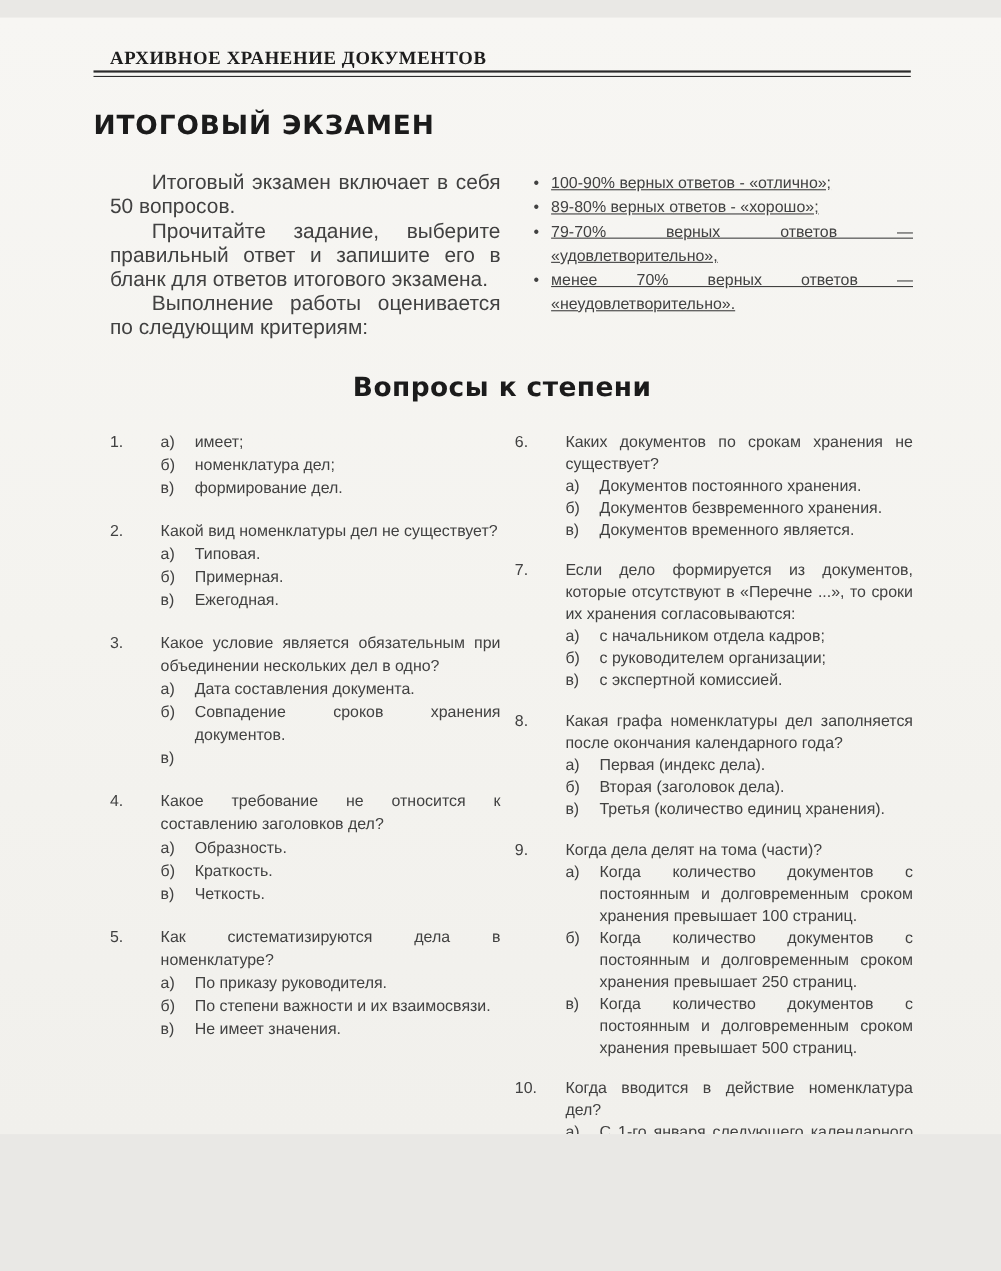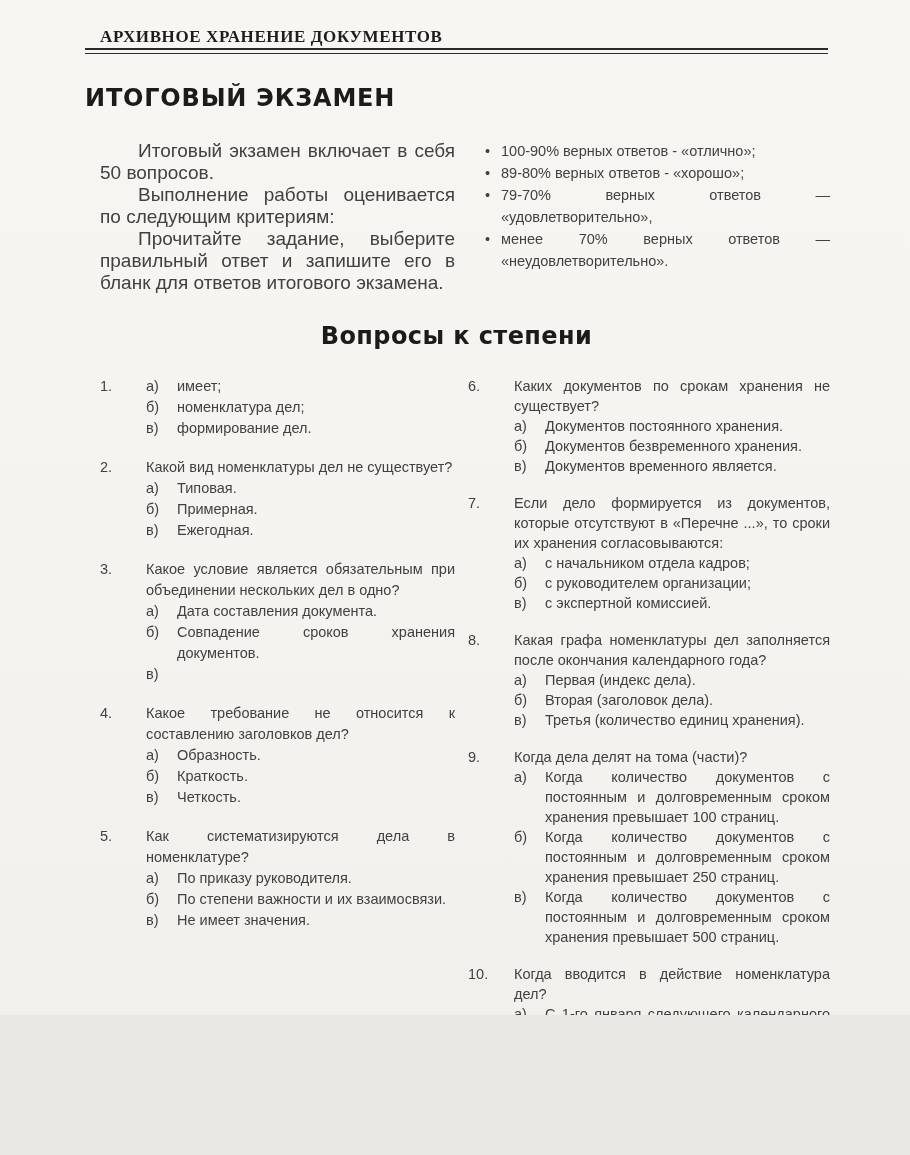--- a/index.html
+++ b/index.html
@@ -4,21 +4,21 @@
 <style>
   * { box-sizing: border-box; }
   html,body { margin:0; padding:0; }
   body {
     background:#e9e8e5;
     font-family:"Liberation Sans", sans-serif;
   }
   .page {
     position:relative;
     width:910px; height:1015px;
-    margin:0 auto;
+    margin:16px auto;
     background:linear-gradient(180deg,#f7f6f3 0%, #f4f3ef 55%, #f1f0ec 100%);
     color:#414141;
     overflow:hidden;
   }
 
   
   .header-title {
     position:absolute; top:27px; left:100px;
     font-family:"Liberation Serif", serif;
     font-weight:bold; font-size:17px; letter-spacing:0.6px;
@@ -61,21 +61,21 @@
   }
   .criteria-col { width:362px; margin-left:auto; }
   .criteria-item { display:flex; }
   .criteria-bullet {
     width:33px; padding-left:17px; flex-shrink:0;
     font-size:14.5px; line-height:22px;
   }
   .criteria-text {
     flex:1;
     font-size:14.5px; line-height:22px;
-    text-align:justify; text-align-last:left;
+    text-align:justify; text-align-last:left;text-decoration:underline;
   }
 
   
   .questions-row {
     position:absolute; top:376px; left:100px; right:80px;
     display:flex;
   }
   .q-col-left  { width:355px; }
   .q-col-right { width:362px; margin-left:auto; }
   .q { display:flex; margin-bottom:18px; }
@@ -137,22 +137,22 @@
 <div class="page">
 
   <div class="header-title">АРХИВНОЕ ХРАНЕНИЕ ДОКУМЕНТОВ</div>
   <div class="header-rule"></div>
 
   <div class="main-title">ИТОГОВЫЙ ЭКЗАМЕН</div>
 
   <div class="intro-row">
     <div class="intro-col">
       <p>Итоговый экзамен включает в себя 50 вопросов.</p>
+      <p>Прочитайте задание, выберите правильный ответ и запишите его в бланк для ответов итогового экзамена.</p>
       <p>Выполнение работы оценивается по следующим критериям:</p>
-      <p>Прочитайте задание, выберите правильный ответ и запишите его в бланк для ответов итогового экзамена.</p>
     </div>
     <div class="criteria-col">
       <div class="criteria-item">
         <span class="criteria-bullet">•</span>
         <span class="criteria-text">100-90% верных ответов - «отлично»;</span>
       </div>
       <div class="criteria-item">
         <span class="criteria-bullet">•</span>
         <span class="criteria-text">89-80% верных ответов - «хорошо»;</span>
       </div>

